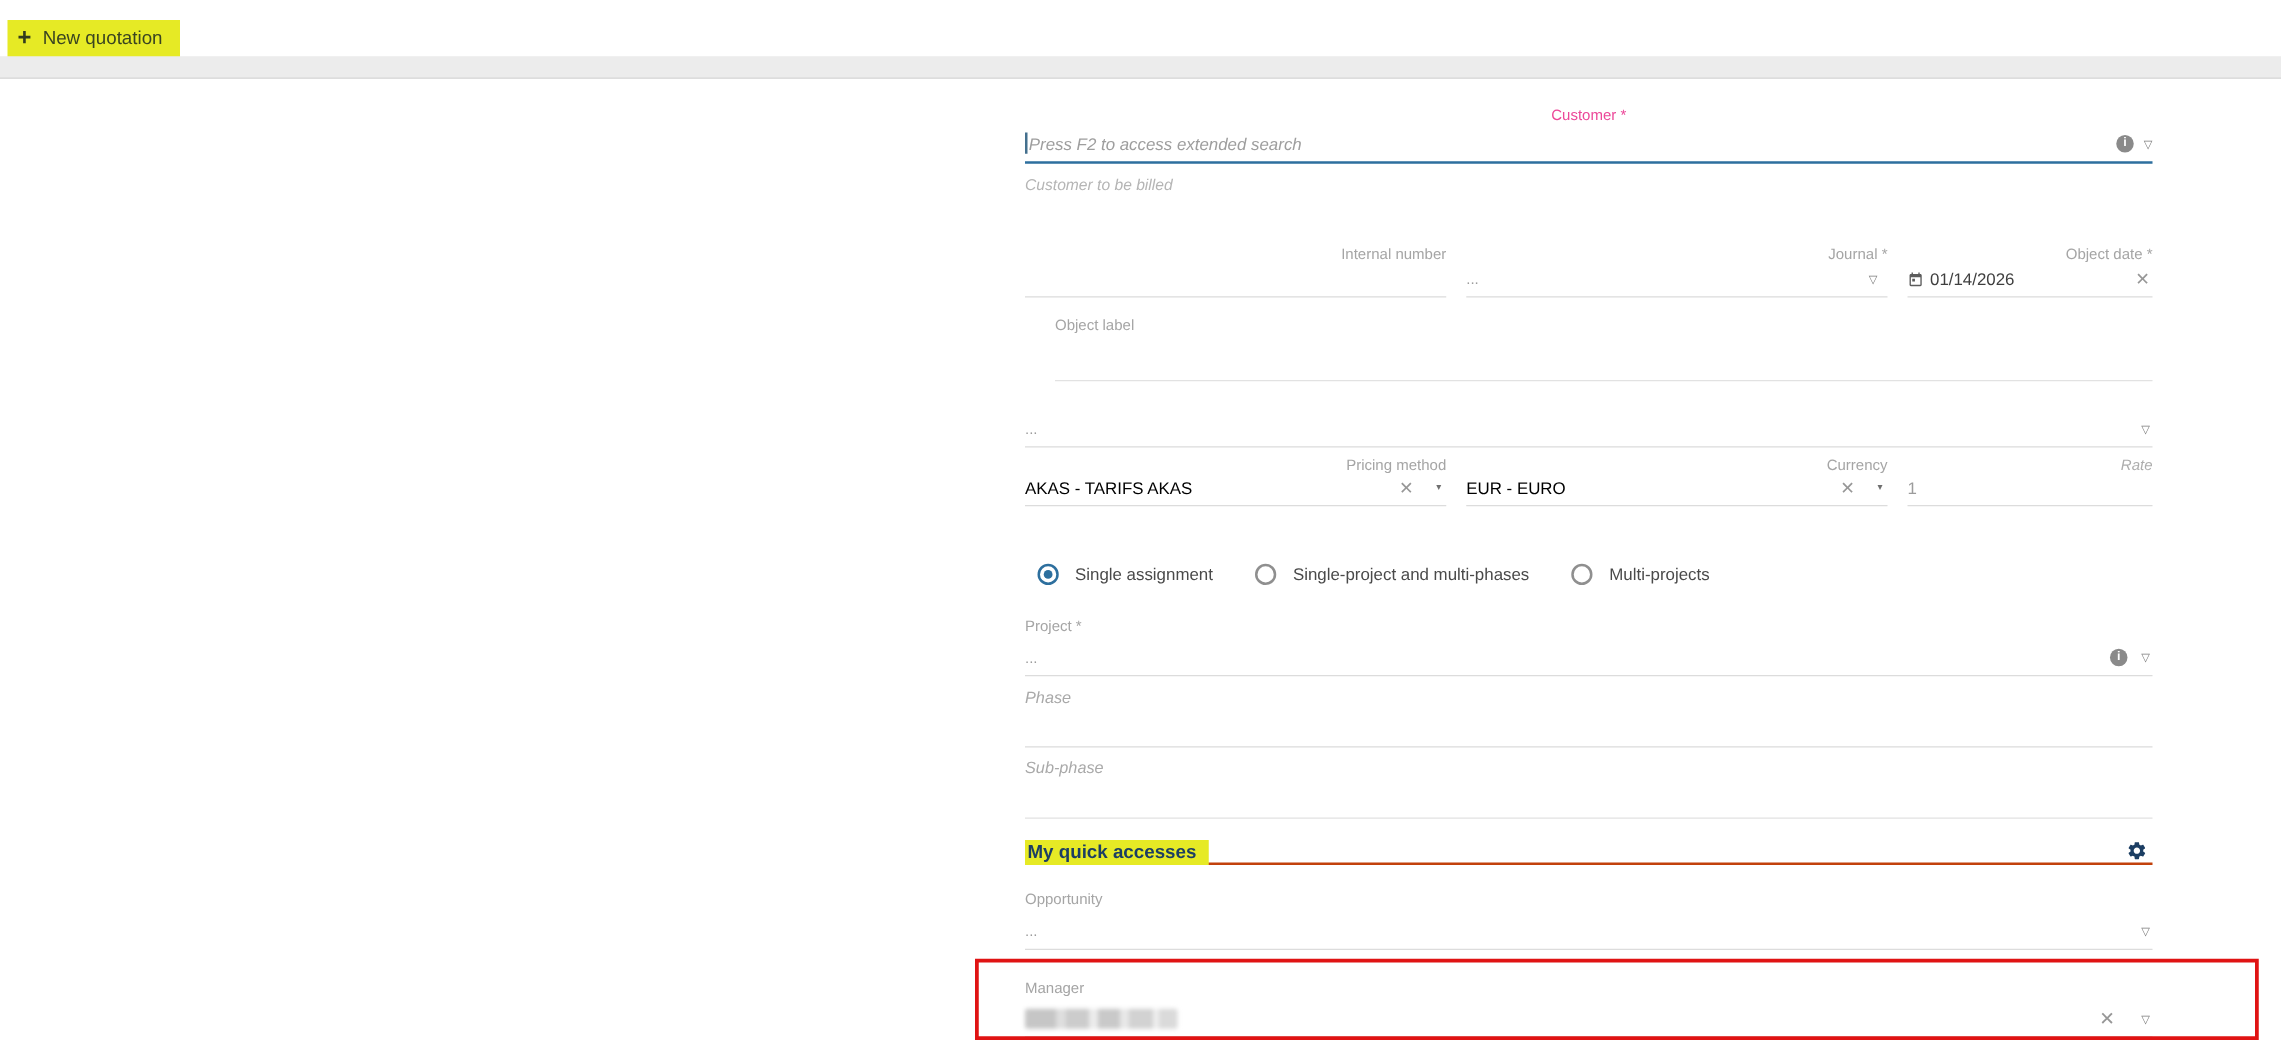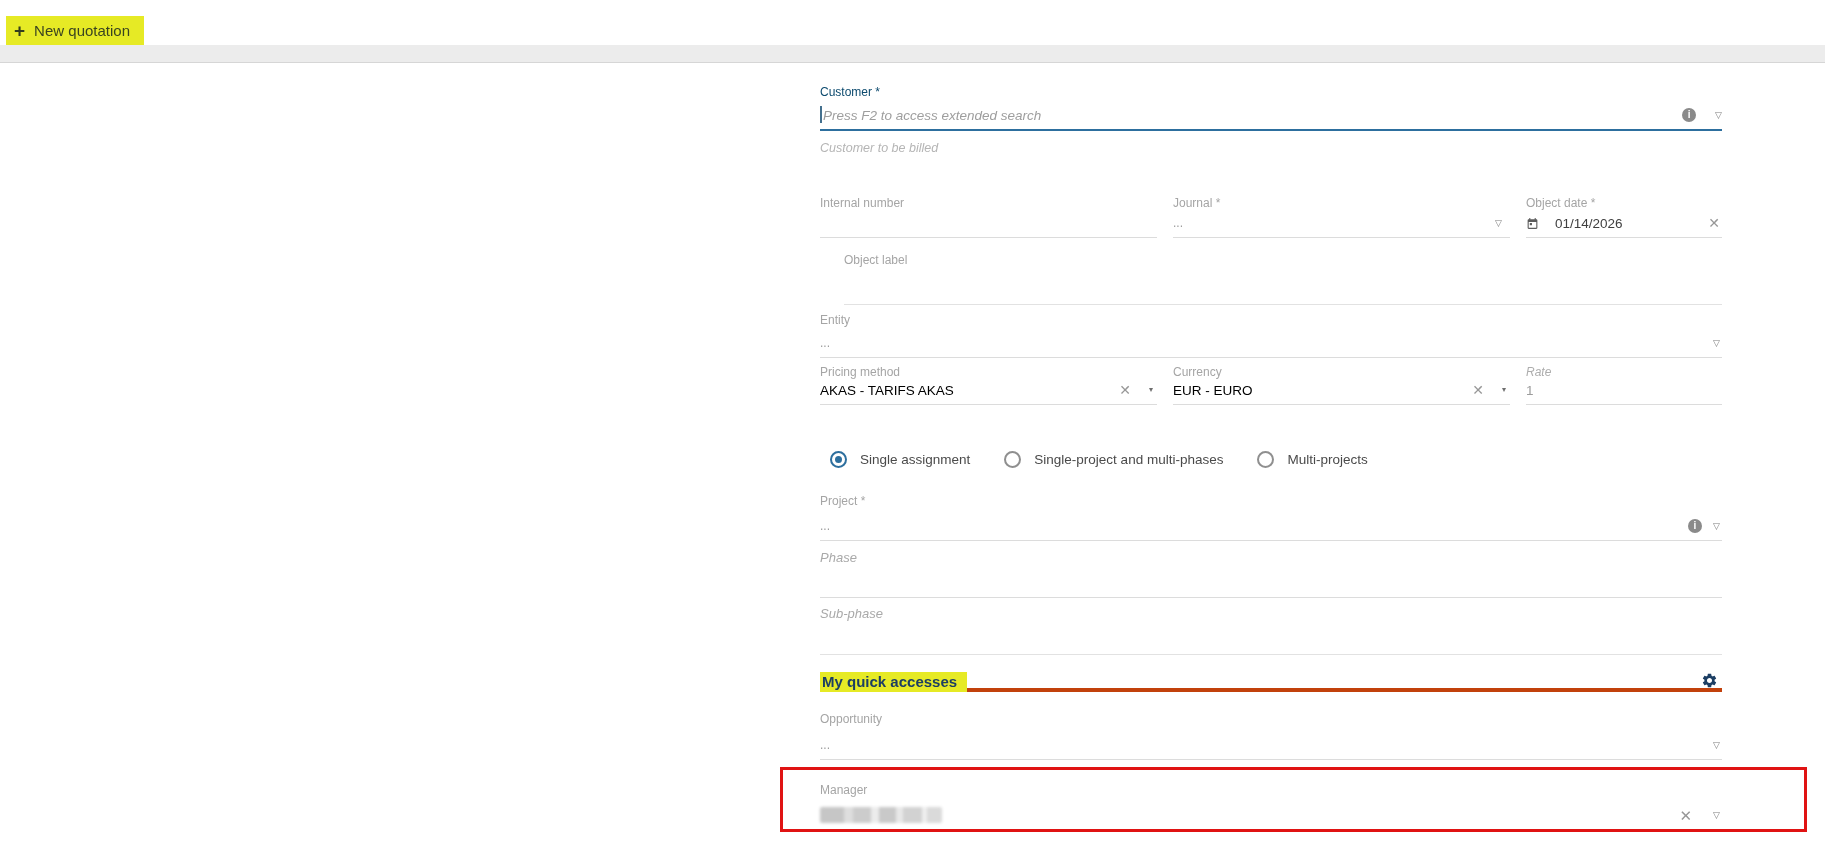--- a/index.html
+++ b/index.html
@@ -23,23 +23,23 @@
   .chip-new .plus { font-size: 19px; font-weight: 700; line-height: 1; color: #323c1e; }
   .subbar {
     position: absolute; left: 0; top: 45px; width: 100%; height: 18px;
     background: #ececec; border-bottom: 1px solid #d6d6d6;
   }
 
   
   .form { position: absolute; left: 820px; top: 63px; width: 902px; height: 781px; }
   .fld { position: absolute; left: 0; right: 0; border-bottom: 1px solid #dcdcdc; padding-top: 3px; }
   .lbl { font-size: 12px; color: #a5a5a5; line-height: 14px; white-space: nowrap; }
-  .lbl.blue { color: #0c4a6e; }
+  .lbl.blue { color: #ec4899; text-align: center; }
   .lbl.it { font-style: italic; color: #adadad; }
-  .vrow { position: absolute; left: 0; right: 0; bottom: 5px; height: 18px; display: flex; align-items: center; gap: 11px; }
+  .vrow { position: absolute; left: 0; right: 0; bottom: 5px; height: 18px; display: flex; align-items: center; }
   .val { font-size: 13.5px; color: #000000; white-space: nowrap; }
   .val.gray { color: #9c9c9c; }
   .dots { font-size: 12px; color: #9c9c9c; }
   .ghost { font-style: italic; color: #a9a9a9; font-size: 13px; }
 
   .ico { line-height: 1; display: inline-flex; align-items: center; justify-content: center; cursor: pointer; }
   .chev { font-size: 9px; color: #7d7d7d; }
   .chev-solid { font-size: 8px; color: #6f6f6f; }
   .clear { font-size: 14px; color: #979797; font-weight: 400; }
   .info {
@@ -54,21 +54,21 @@
   .f-customer input {
     flex: 1; border: none; outline: none; background: transparent;
     font-family: "Liberation Sans", sans-serif; font-size: 13.5px; color: #4c4c4c;
     padding-left: 3px;
   }
   .f-customer input::placeholder { font-style: italic; color: #9e9e9e; }
   .caret { position: absolute; left: 0; bottom: 1px; width: 1.5px; height: 17px; background: #44708e; }
   .helper { position: absolute; left: 0; top: 78px; font-style: italic; color: #b5b5b5; font-size: 12.5px; }
 
   
-  .grid3 { position: absolute; left: 0; right: 0; display: grid; grid-template-columns: 337px 337px 196px; column-gap: 16px; }
+  .grid3 { position: absolute; left: 0; right: 0; display: grid; grid-template-columns: 337px 337px 196px; column-gap: 16px; text-align: right; }
   .row2 { top: 130px; height: 45px; }
   .row3 { top: 299px; height: 43px; }
   .cell { position: relative; border-bottom: 1px solid #dcdcdc; padding-top: 3px; }
 
   .f-objlabel { top: 187px; height: 55px; border-bottom-color: #e2e2e2; margin-left: 24px; }
   .f-entity { top: 247px; height: 48px; }
   .f-project { top: 428px; height: 50px; }
   .f-phase { top: 484px; height: 51px; }
   .f-subphase { top: 540px; height: 52px; border-bottom-color: #e2e2e2; }
   .f-opportunity { top: 646px; height: 51px; }
@@ -79,21 +79,21 @@
   .radio-opt { display: flex; align-items: center; gap: 13px; cursor: pointer; }
   .rdot { width: 17px; height: 17px; border-radius: 50%; border: 2px solid #8f8f8f; background: #fff; position: relative; flex: none; }
   .radio-opt.checked .rdot { border-color: #2d6f9e; }
   .radio-opt.checked .rdot::after {
     content: ""; position: absolute; left: 3px; top: 3px; width: 7px; height: 7px;
     border-radius: 50%; background: #2d6f9e;
   }
   .radio-opt span.rlabel { font-size: 13.5px; color: #4a4a4a; }
 
   
-  .qa-header { position: absolute; left: 0; right: 0; top: 609px; height: 20px; border-bottom: 4px solid #c2410c; }
+  .qa-header { position: absolute; left: 0; right: 0; top: 609px; height: 20px; border-bottom: 2px solid #c2410c; }
   .qa-chip {
     display: inline-block; background: #e6ea25; color: #1c3e63;
     font-weight: 700; font-size: 15px; line-height: 20px; padding: 0 10px 0 2px;
   }
   .gear { position: absolute; right: 4px; top: 0; cursor: pointer; }
 
   
   .blur-block {
     width: 122px; height: 16px; border-radius: 2px;
     background: linear-gradient(90deg,#c6c6c6 0 20%, #dedede 20% 27%, #cccccc 27% 42%, #ececec 42% 48%, #c9c9c9 48% 62%, #e8e8e8 62% 68%, #d2d2d2 68% 84%, #efefef 84% 88%, #dadada 88% 100%);
@@ -163,21 +163,20 @@
     </div>
 
     <div class="fld f-objlabel">
       <div class="lbl">Object label</div>
       <div class="vrow">
           <span class="val"></span>
         </div>
     </div>
 
     <div class="fld f-entity">
-      <div class="lbl">Entity</div>
       <div class="vrow">
         <span class="dots">...</span>
         <span class="ico chev abs" style="right:2px">▽</span>
       </div>
     </div>
 
     <div class="grid3 row3">
       <div class="cell">
         <div class="lbl">Pricing method</div>
         <div class="vrow">

